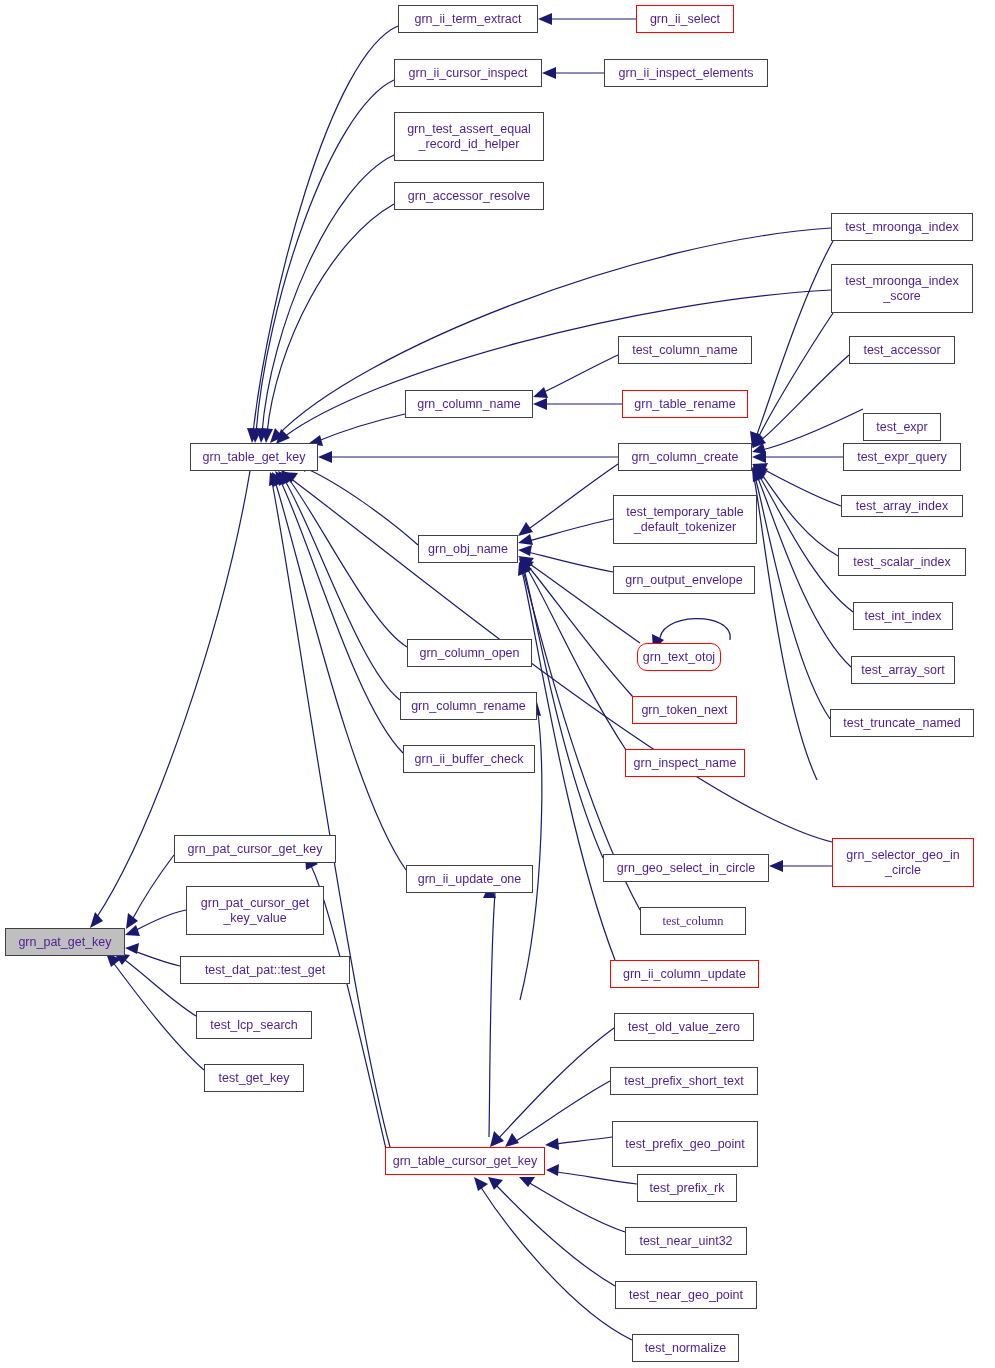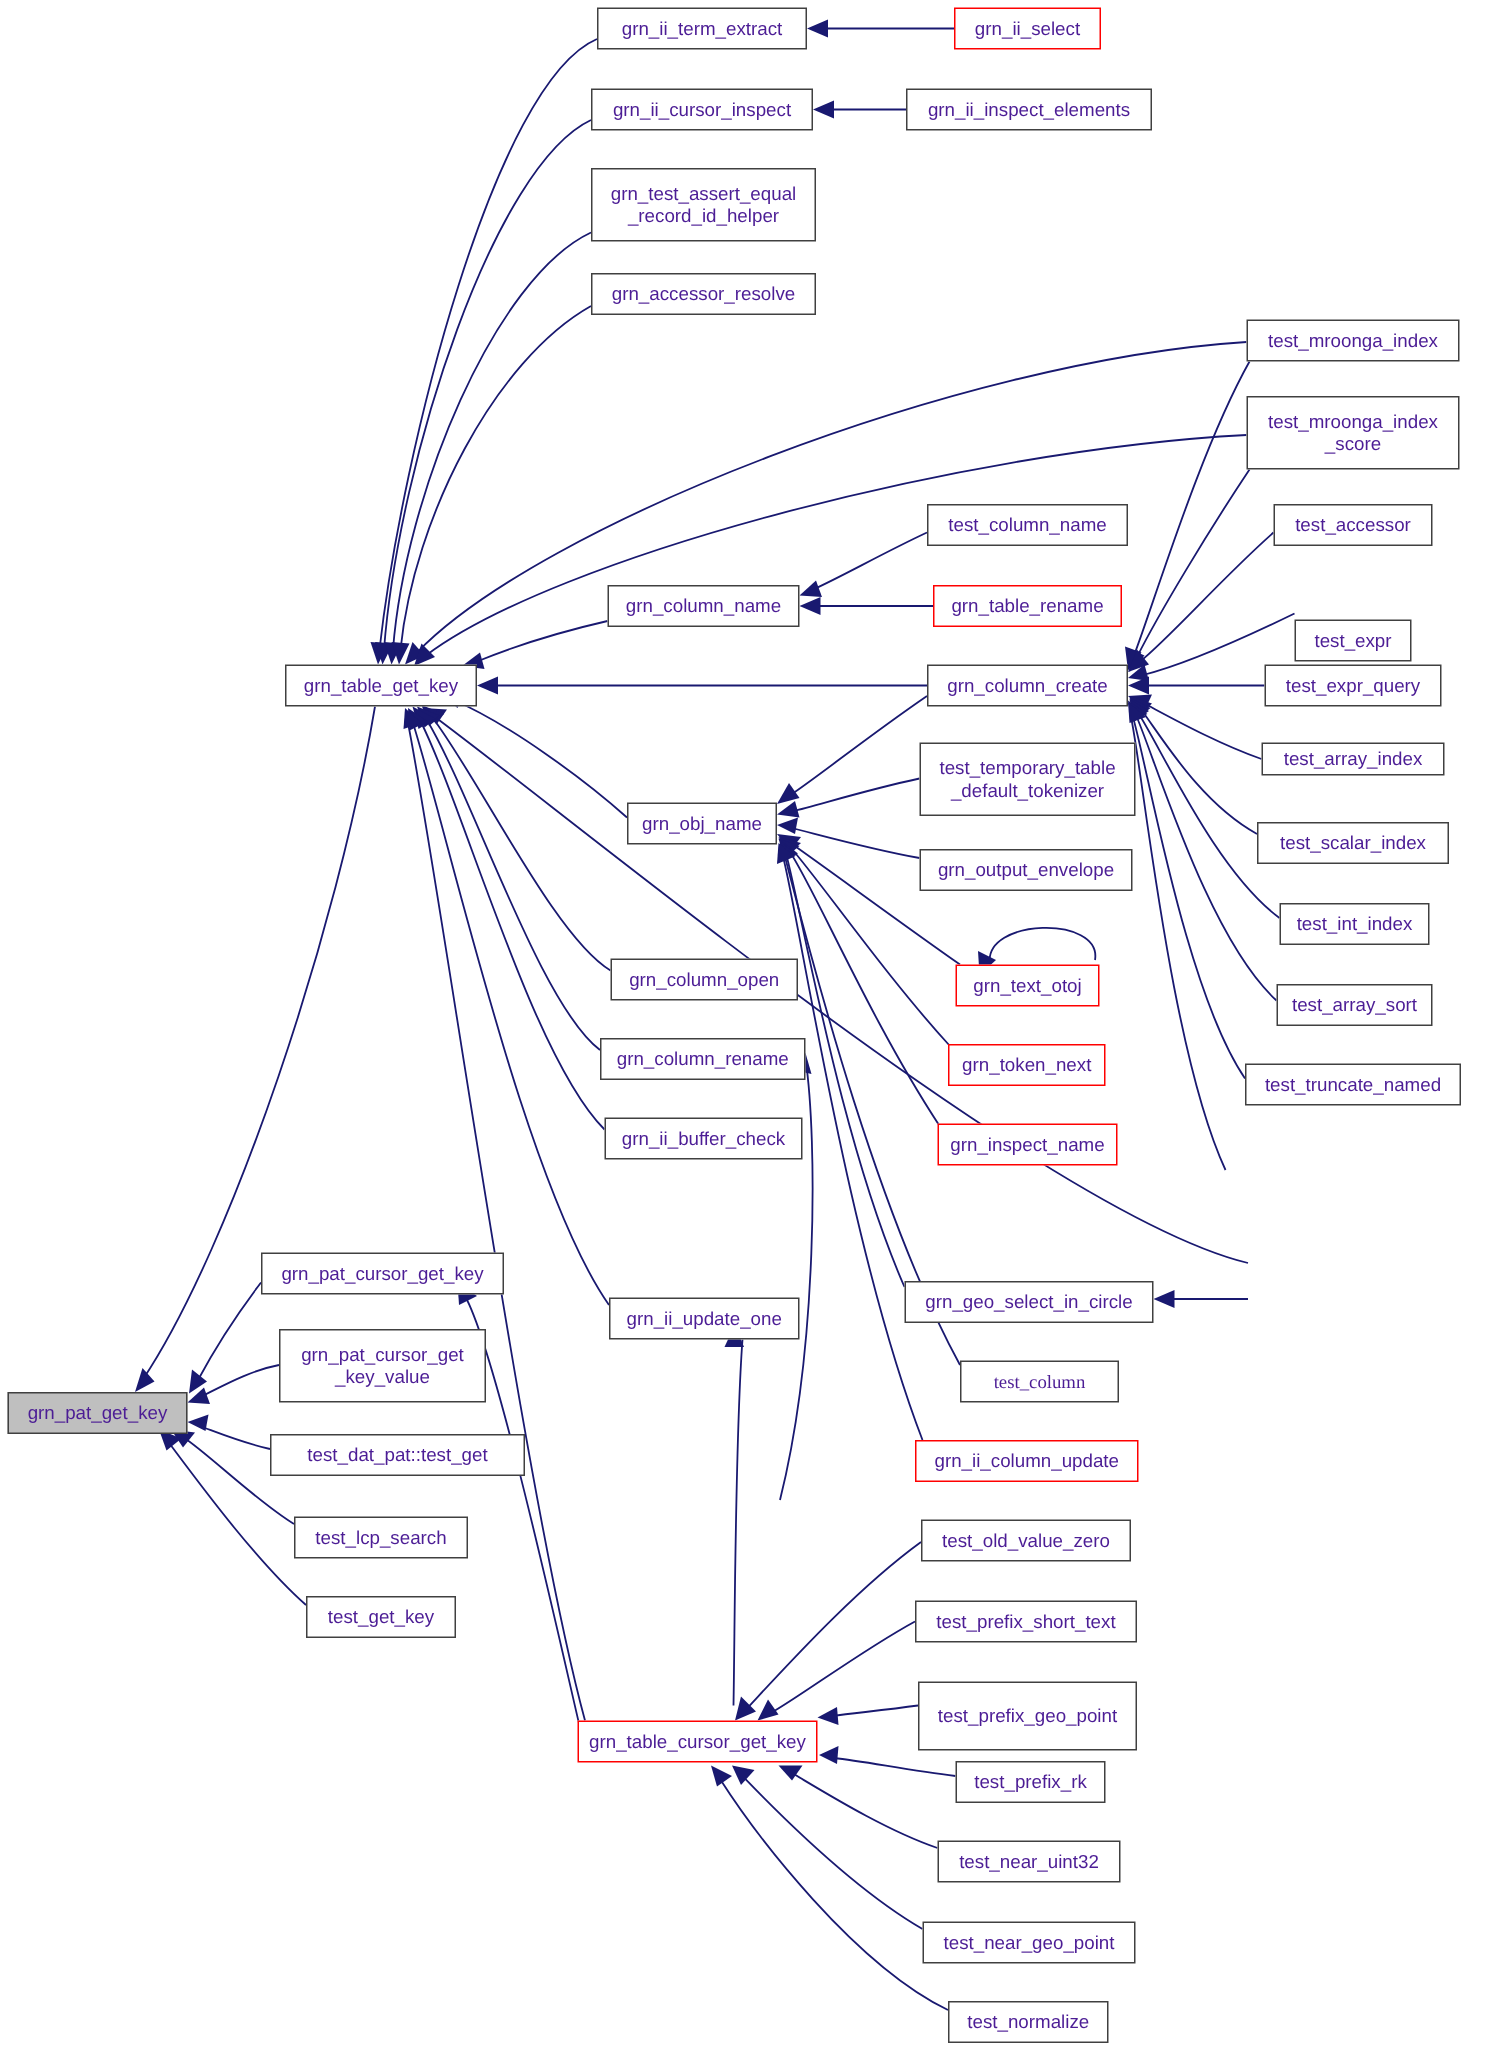--- a/index.html
+++ b/index.html
@@ -225,30 +225,32 @@
     <div class="node" style="left: 190px; top: 443px; width: 128px; height: 28px;">grn_table_get_key</div>
     <div class="node" style="left: 618px; top: 443px; width: 134px; height: 28px;">grn_column_create</div>
     <div class="node" style="left: 843px; top: 443px; width: 118px; height: 28px;">test_expr_query</div>
     <div class="node" style="left: 841px; top: 495px; width: 122px; height: 22px;">test_array_index</div>
     <div class="node" style="left: 613px; top: 495px; width: 144px; height: 49px;">test_temporary_table
 _default_tokenizer</div>
     <div class="node" style="left: 418px; top: 535px; width: 100px; height: 28px;">grn_obj_name</div>
     <div class="node" style="left: 838px; top: 548px; width: 128px; height: 28px;">test_scalar_index</div>
     <div class="node" style="left: 613px; top: 566px; width: 142px; height: 28px;">grn_output_envelope</div>
     <div class="node" style="left: 853px; top: 602px; width: 100px; height: 28px;">test_int_index</div>
-    <div class="node red" style="left: 637px; top: 643px; width: 96px; height: 28px;">grn_text_otoj</div>
+    <div class="node red" style="left: 637px; top: 643px; width: 84px; height: 28px; border-radius: 10px;">grn_text_otoj</div>
     <div class="node" style="left: 407px; top: 639px; width: 125px; height: 28px;">grn_column_open</div>
     <div class="node" style="left: 851px; top: 656px; width: 104px; height: 28px;">test_array_sort</div>
     <div class="node" style="left: 400px; top: 692px; width: 137px; height: 28px;">grn_column_rename</div>
     <div class="node red" style="left: 632px; top: 696px; width: 105px; height: 28px;">grn_token_next</div>
     <div class="node" style="left: 830px; top: 709px; width: 144px; height: 28px;">test_truncate_named</div>
     <div class="node" style="left: 403px; top: 745px; width: 132px; height: 28px;">grn_ii_buffer_check</div>
     <div class="node red" style="left: 625px; top: 749px; width: 120px; height: 28px;">grn_inspect_name</div>
     <div class="node" style="left: 174px; top: 835px; width: 162px; height: 28px;">grn_pat_cursor_get_key</div>
     <div class="node" style="left: 603px; top: 854px; width: 166px; height: 28px;">grn_geo_select_in_circle</div>
+    <div class="node red" style="left: 832px; top: 838px; width: 142px; height: 49px;">grn_selector_geo_in
+_circle</div>
     <div class="node" style="left: 406px; top: 865px; width: 127px; height: 28px;">grn_ii_update_one</div>
     <div class="node" style="left: 186px; top: 886px; width: 138px; height: 49px;">grn_pat_cursor_get
 _key_value</div>
     <div class="node" style="left: 640px; top: 907px; width: 106px; height: 28px; font-family: Liberation Serif, serif;">test_column</div>
     <div class="node current" style="left: 5px; top: 928px; width: 120px; height: 28px;">grn_pat_get_key</div>
     <div class="node" style="left: 180px; top: 956px; width: 170px; height: 28px;">test_dat_pat::test_get</div>
     <div class="node red" style="left: 610px; top: 960px; width: 149px; height: 28px;">grn_ii_column_update</div>
     <div class="node" style="left: 196px; top: 1011px; width: 116px; height: 28px;">test_lcp_search</div>
     <div class="node" style="left: 614px; top: 1013px; width: 140px; height: 28px;">test_old_value_zero</div>
     <div class="node" style="left: 204px; top: 1064px; width: 100px; height: 28px;">test_get_key</div>

